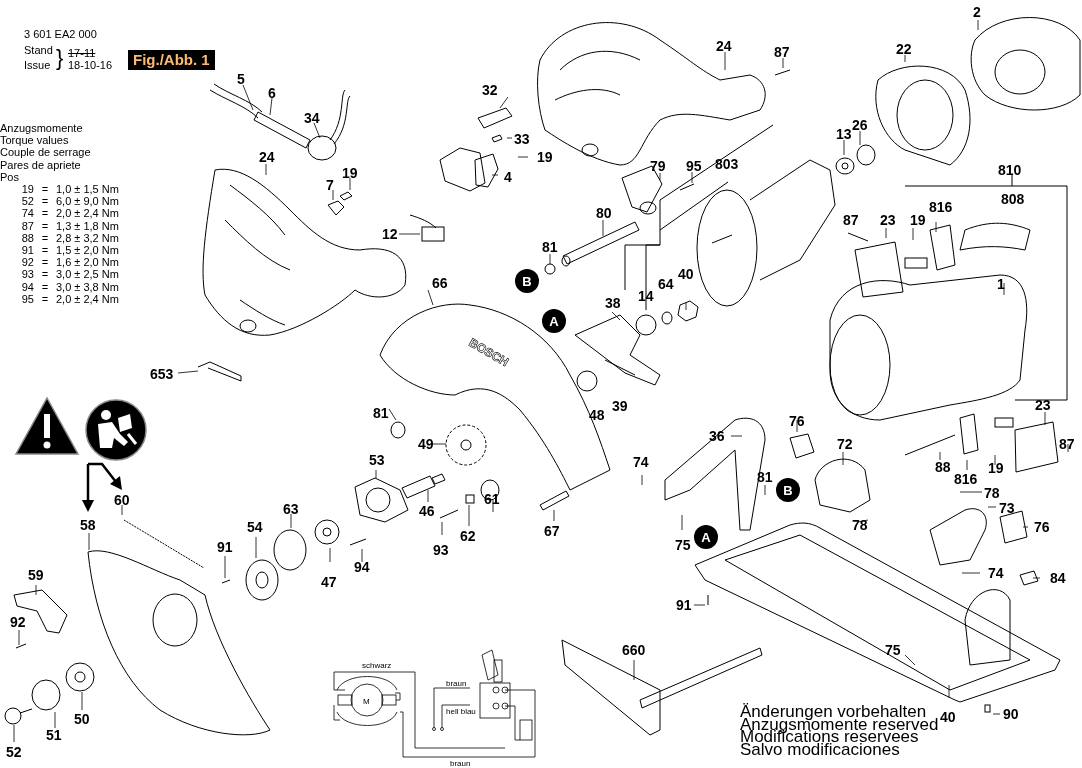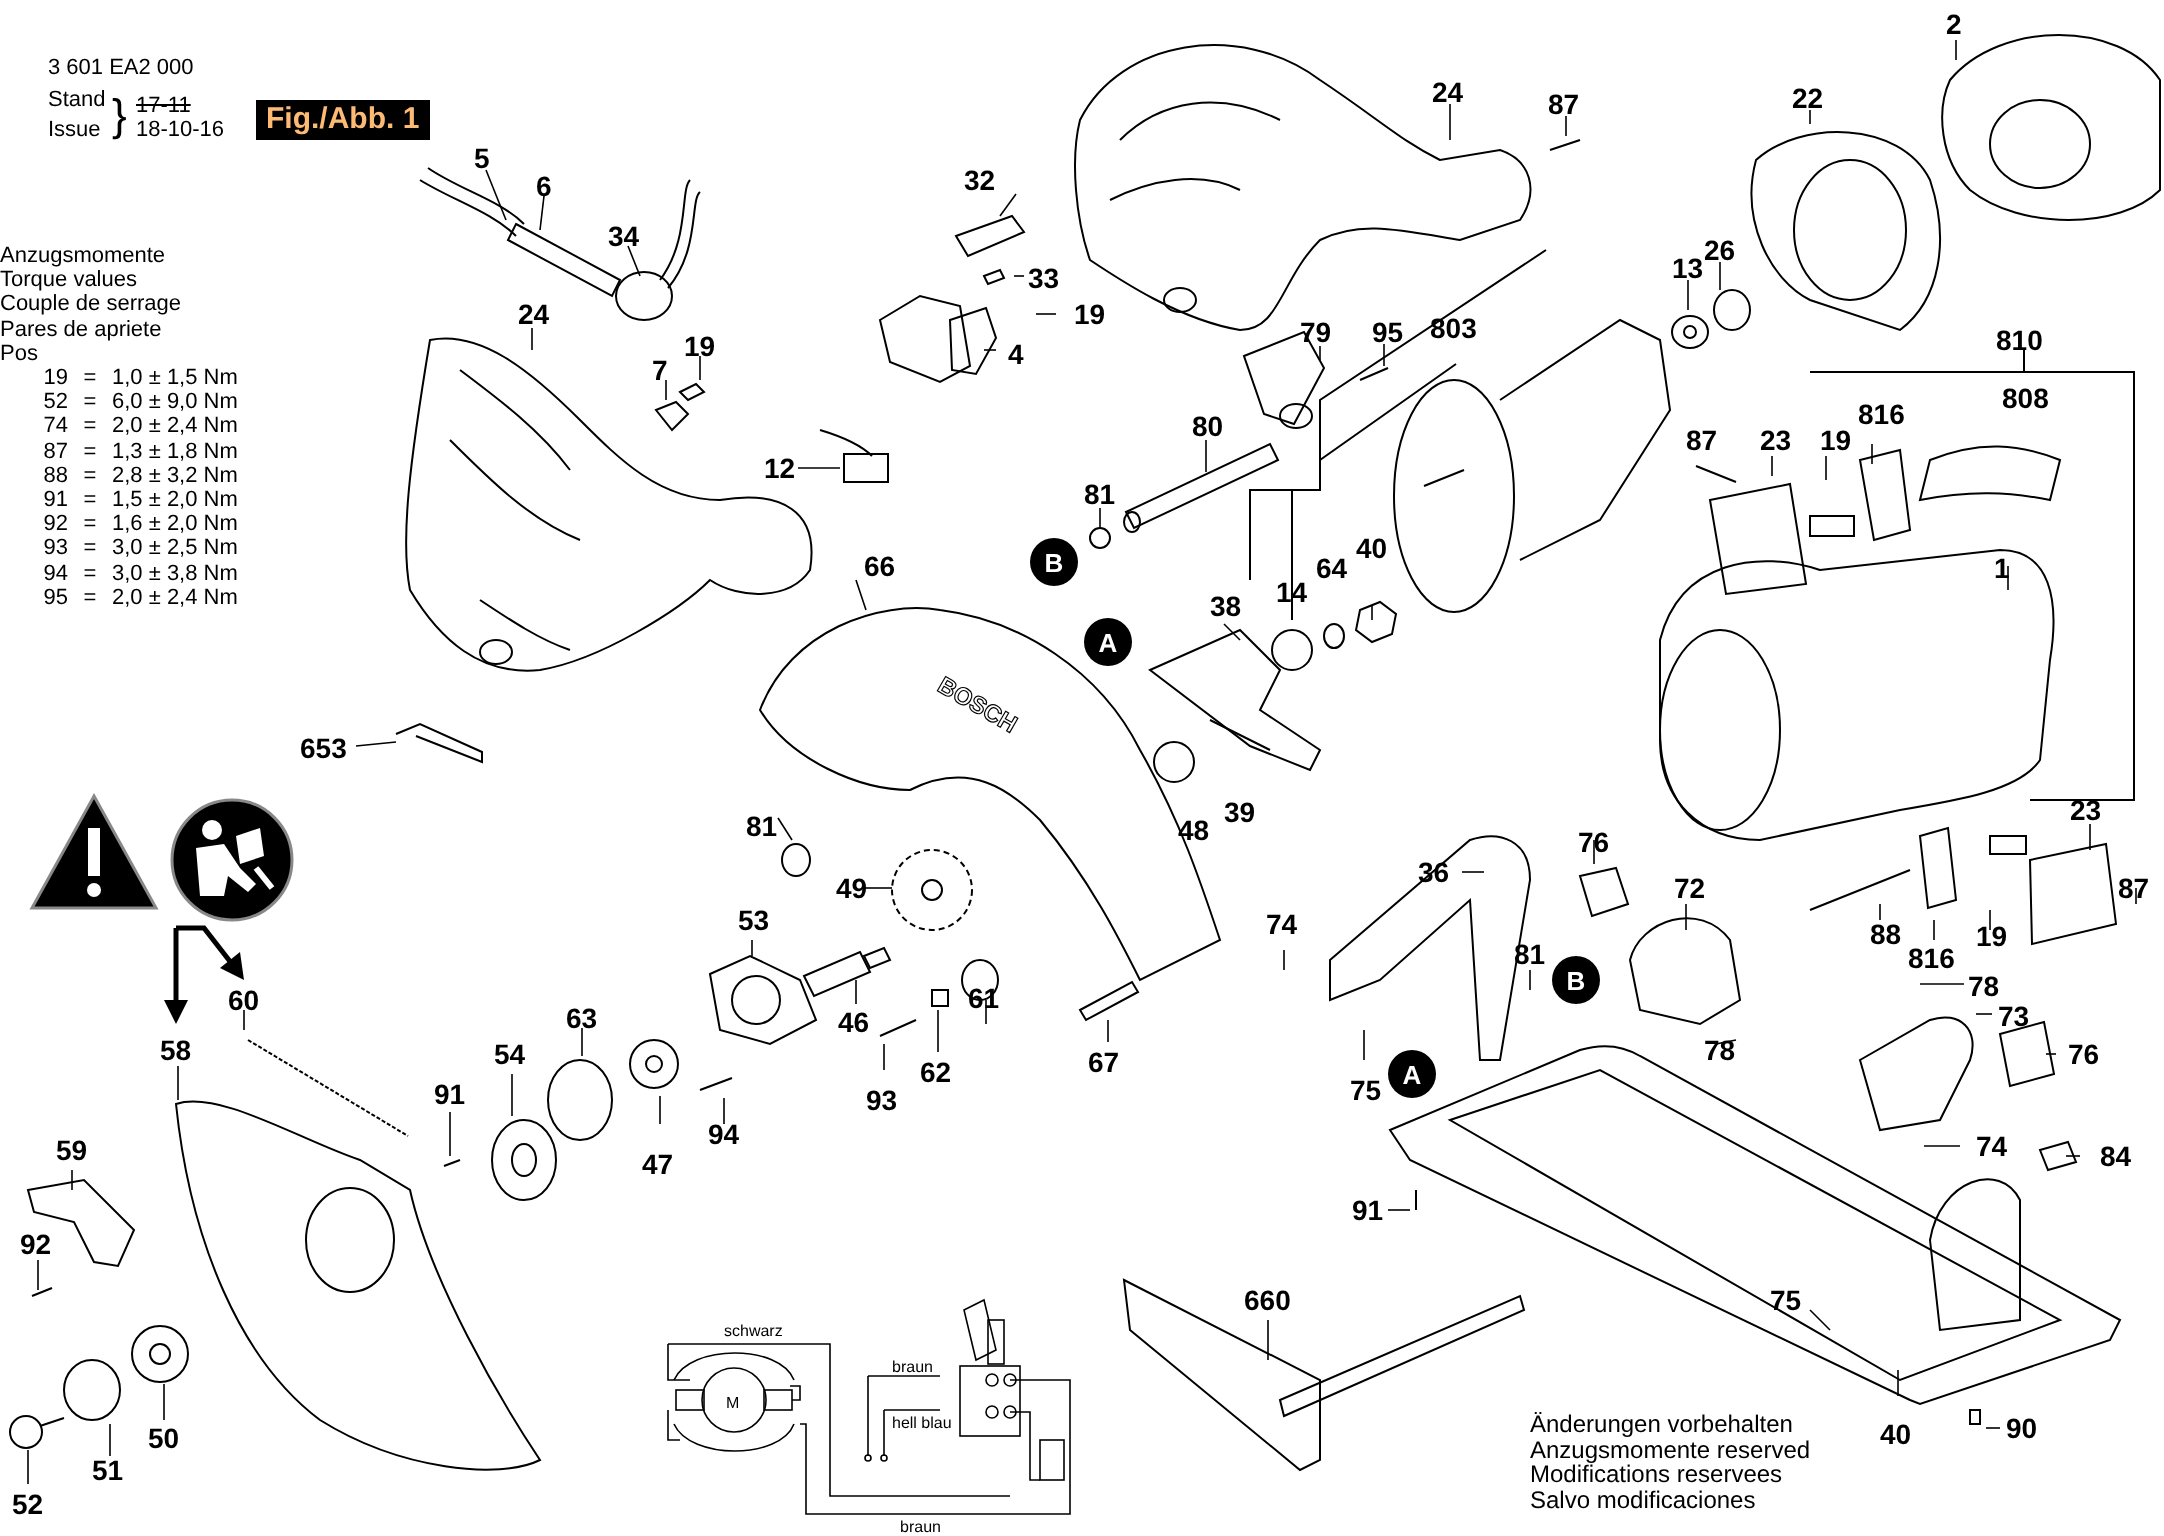--- a/index.html
+++ b/index.html
@@ -9,21 +9,21 @@
   .hdr { font-size:11px; line-height:13px; }
   .figbox { background:#000; color:#fdba74; font-weight:bold; font-size:15px;
             padding:1px 5px; line-height:18px; }
   .torque { font-size:11px; line-height:12.2px; }
   .trow { display:flex; }
   .tpos { width:34px; text-align:right; }
   .teq { width:22px; text-align:center; }
   .callout { font-weight:bold; font-size:14px; line-height:14px; white-space:nowrap; }
   .marker { width:24px; height:24px; border-radius:50%; background:#000; color:#fff;
             font-weight:bold; font-size:13px; display:flex; align-items:center; justify-content:center; }
-  .notes { font-size:12px; line-height:12.5px;margin-left:25px; }
+  .notes { font-size:17px; line-height:12.5px; }
   svg.draw { position:absolute; left:0; top:0; }
   .wtext { font-size:8px; }
 </style>
 </head>
 <body>
 
 <svg class="draw" width="1082" height="768" viewBox="0 0 1082 768">
   <g fill="none" stroke="#000" stroke-width="1">
 
     <path d="M214 84 C 230 95, 250 100, 262 112"></path>

